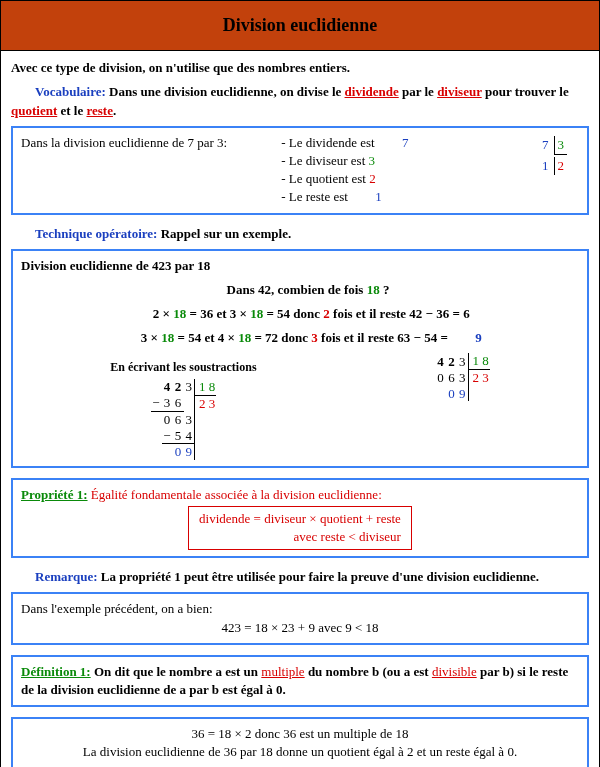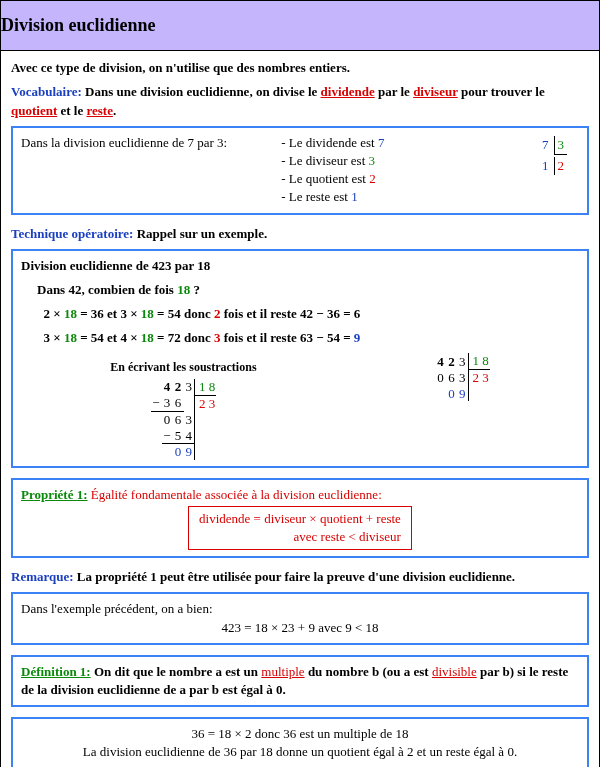--- a/index.html
+++ b/index.html
@@ -8,31 +8,32 @@
     font-size: 13px;
     color: #000;
     line-height: 1.4;
     width: 600px;
     background: #fff;
   }
   .outer {
     border: 1px solid #000;
   }
   .title-band {
-    background: #c4b5fd;
+    background: #c2410c;
+    text-align: center;
     font-weight: bold;
     font-size: 18px;
     padding: 12px 0;
     border-bottom: 1px solid #000;
   }
   .content {
     padding: 8px 10px;
   }
   .para { margin-bottom: 6px; font-weight: bold; }
-  .blue { color: #1a3fbf; }
+  .blue { color: #1a3fbf; margin-left: 24px; }
   .green { color: #0a8a0a; }
   .red { color: #d80000; }
   .ul-red { color: #d80000; text-decoration: underline; }
   .ul-green { color: #0a8a0a; text-decoration: underline; }
   .box {
     border: 2px solid #3b82f6;
     padding: 6px 8px;
     margin: 6px 0 10px 0;
   }
   .box-red {
@@ -50,21 +51,21 @@
   .div-left { flex: 1; }
   .div-left ul { list-style: none; padding-left: 38px; }
   .div-left ul li { white-space: nowrap; }
   .mini-div {
     font-family: "Times New Roman", serif;
     margin-right: 10px;
   }
   .mini-div td { text-align: center; min-width: 12px; padding: 0 3px; }
   .bl { border-left: 1px solid #000; }
   .bb { border-bottom: 1px solid #000; }
-  .indent { padding-left: 16px; }
+  .indent { padding-left: 16px; text-align: center; }
   .worked h4 {
     font-size: 12px;
     font-weight: bold;
     text-align: left;
     margin: 6px 0 3px 0;
   }
   .two-col {
     display: flex;
     justify-content: space-around;
     margin-top: 4px;

